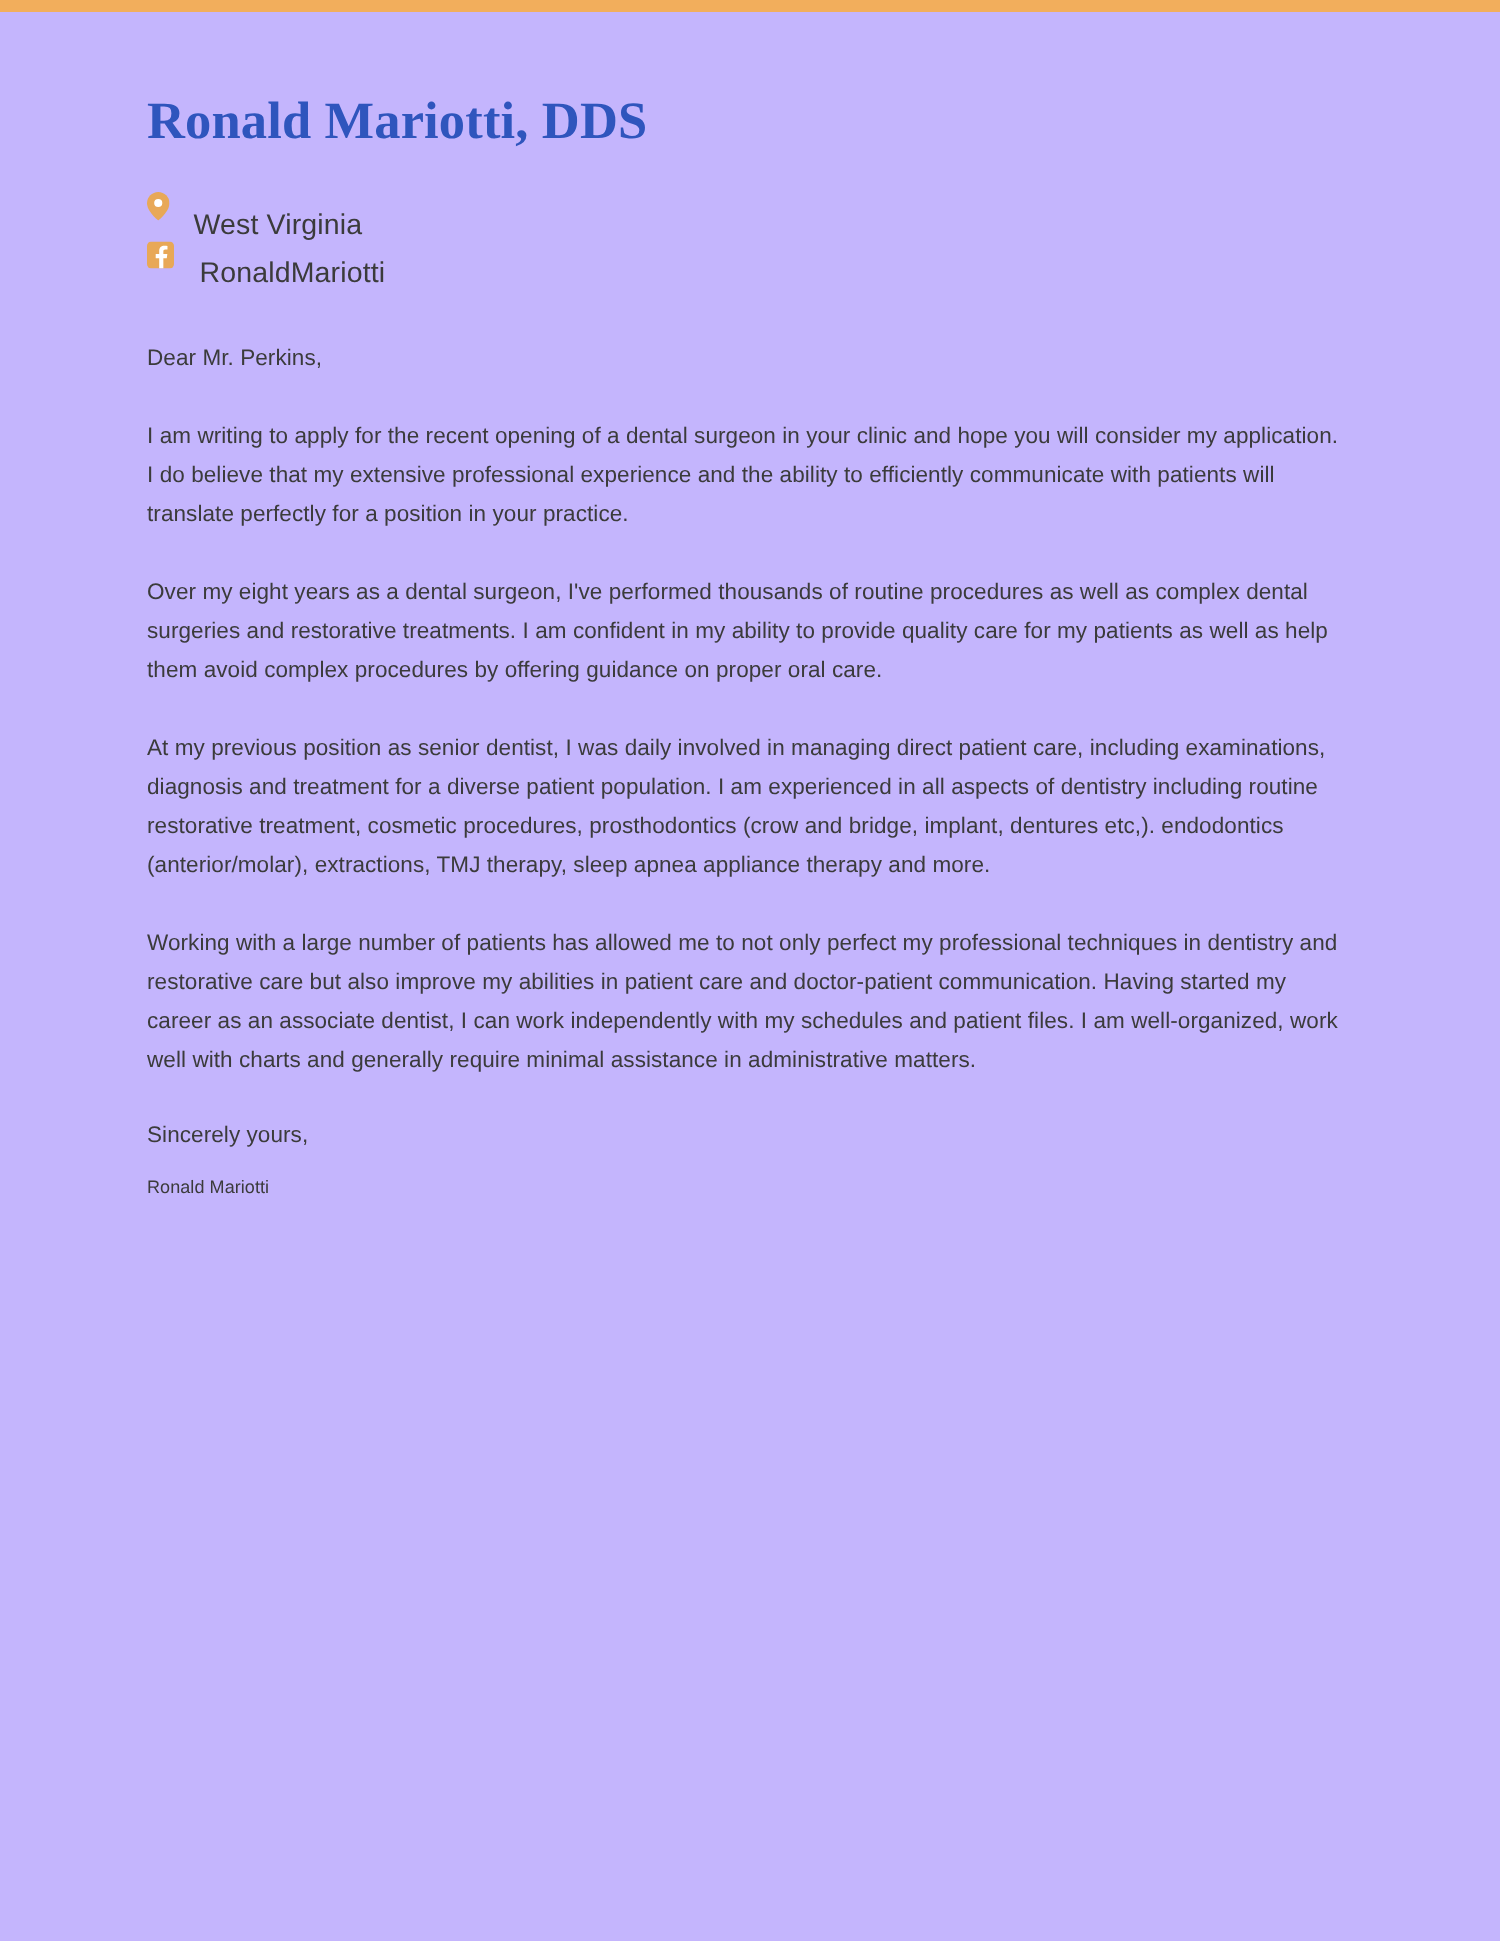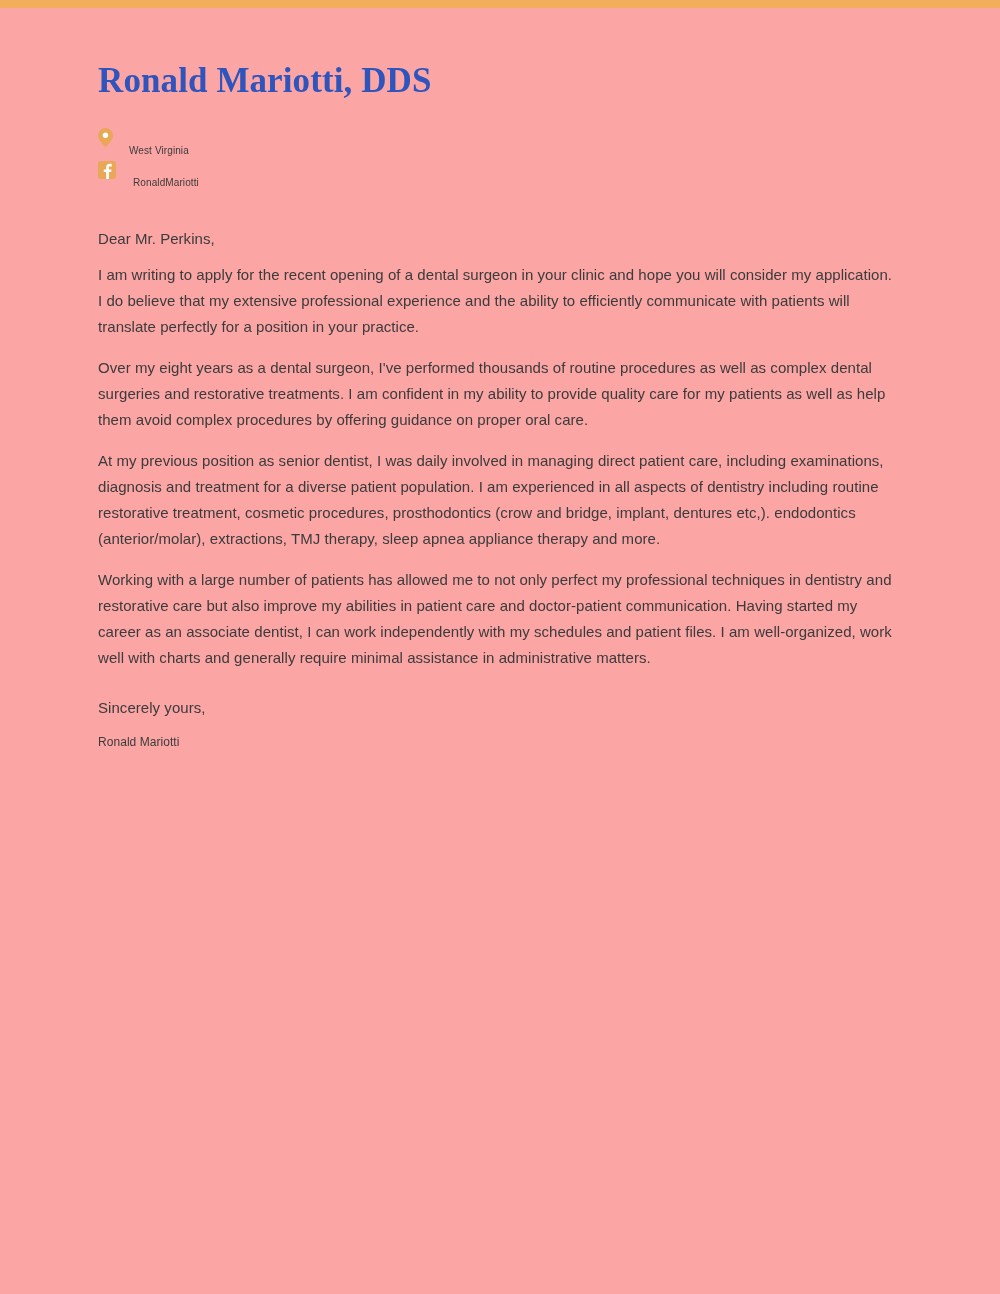--- a/index.html
+++ b/index.html
@@ -11,21 +11,21 @@
     width: 1000px;
     height: 1294px;
     background: #ffffff;
     font-family: "Liberation Sans", sans-serif;
     overflow: hidden;
   }
   .page {
     position: relative;
     width: 1000px;
     height: 1294px;
-    background: #fca5a5;
+    background: #c4b5fd;
     box-sizing: border-box;
   }
   .top-bar {
     position: absolute;
     top: 0;
     left: 0;
     width: 1000px;
     height: 8px;
     background: #f2ae5c;
   }
@@ -60,21 +60,21 @@
     height: 20px;
     display: flex;
     align-items: center;
     justify-content: flex-start;
     margin-right: 9px;
   }
   .contact-icon svg {
     display: block;
   }
   .contact-text {
-    font-size: 10px;
+    font-size: 19px;
     color: #3b3b3b;
     line-height: 20px;
     letter-spacing: 0.1px;
     margin-top: 27px;
   }
   .contact-row.social .contact-text {
     margin-left: 4px;
   }
   .body-block {
     margin-top: 27px;
@@ -84,21 +84,21 @@
     color: #3b3b3b;
     line-height: 26px;
     letter-spacing: 0.05px;
     margin-top: 40px;
   }
   .para {
     font-size: 15px;
     color: #3b3b3b;
     line-height: 26px;
     letter-spacing: 0.05px;
-    margin-top: 10px;
+    margin-top: 26px;
     text-align: left;
   }
   .signoff {
     font-size: 15px;
     color: #3b3b3b;
     line-height: 26px;
     letter-spacing: 0.05px;
     margin-top: 24px;
   }
   .signature-name {

